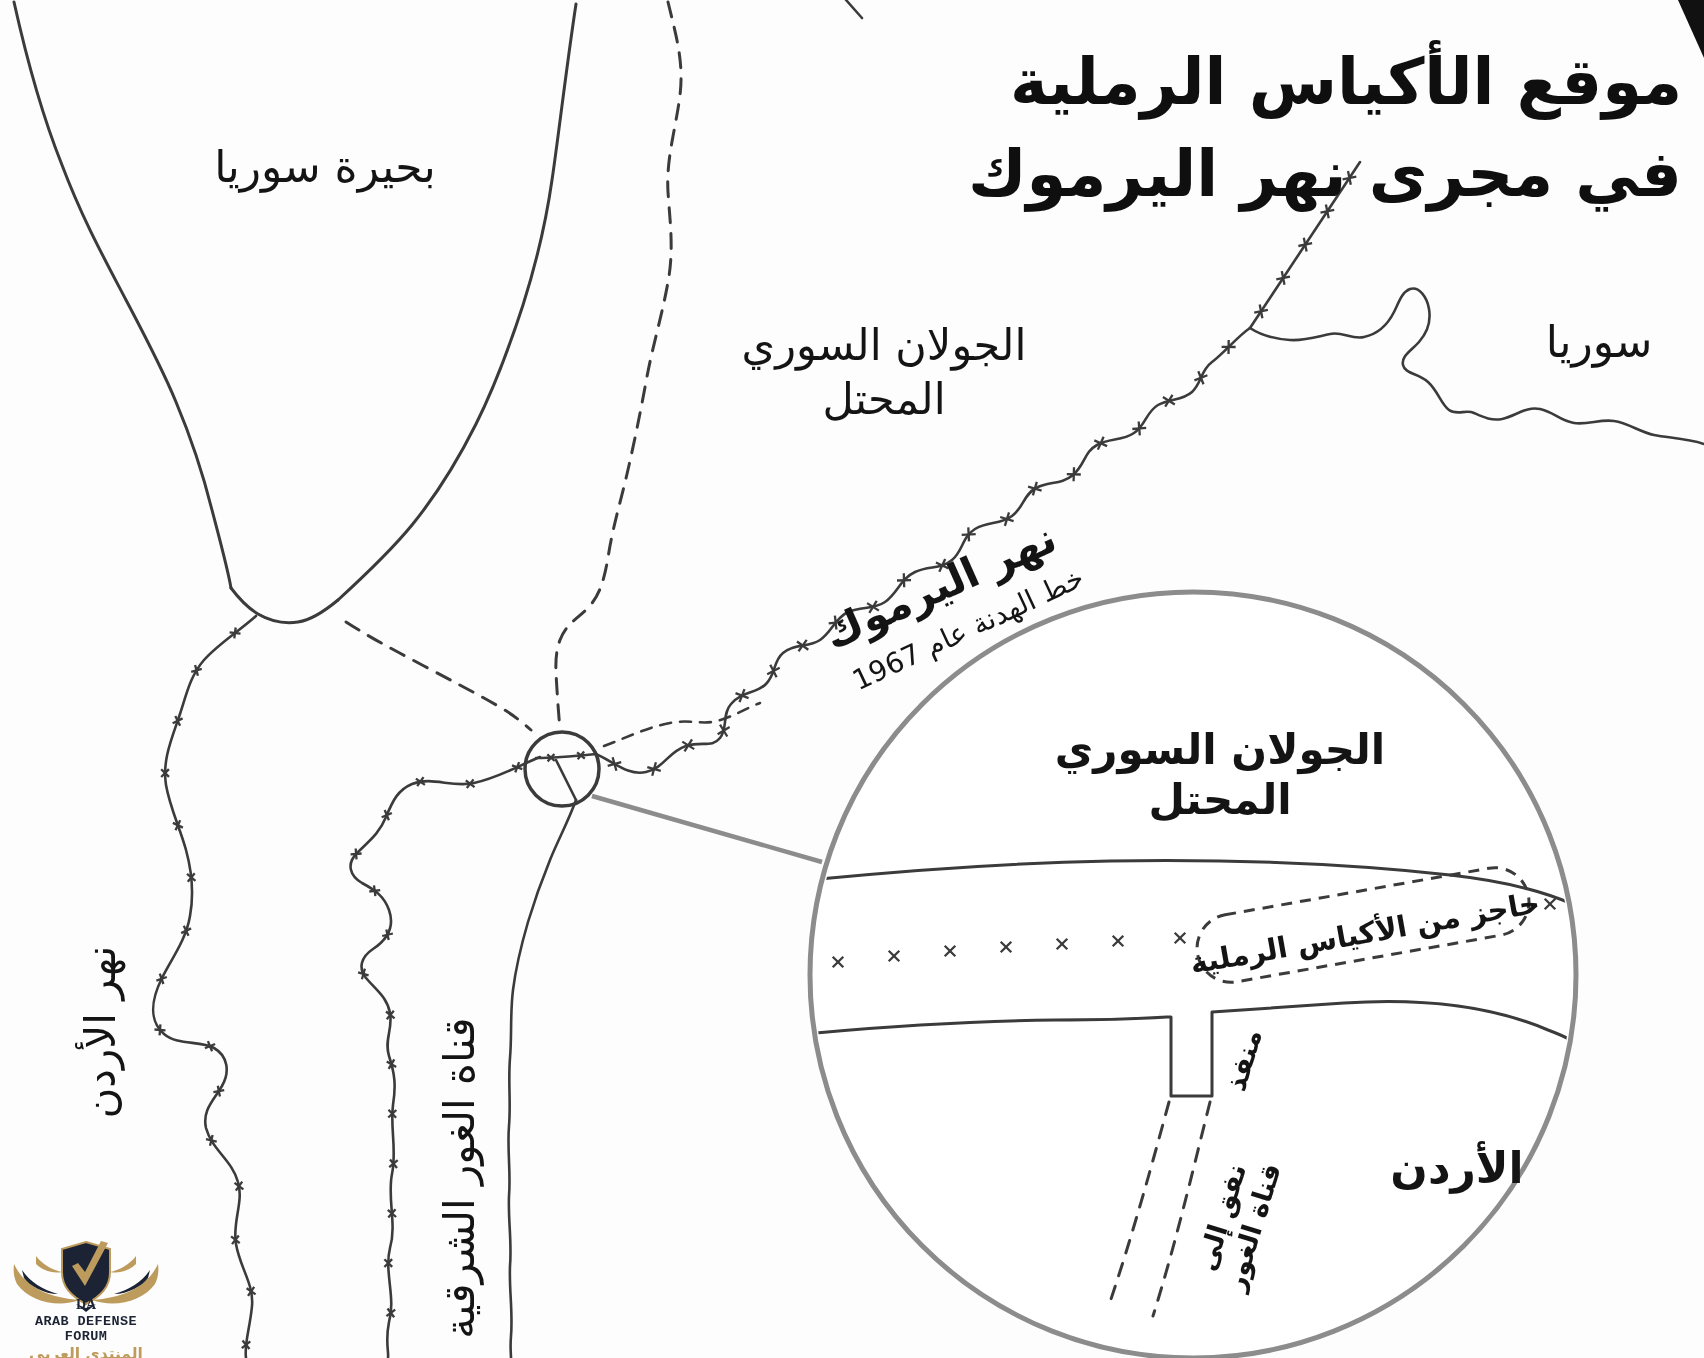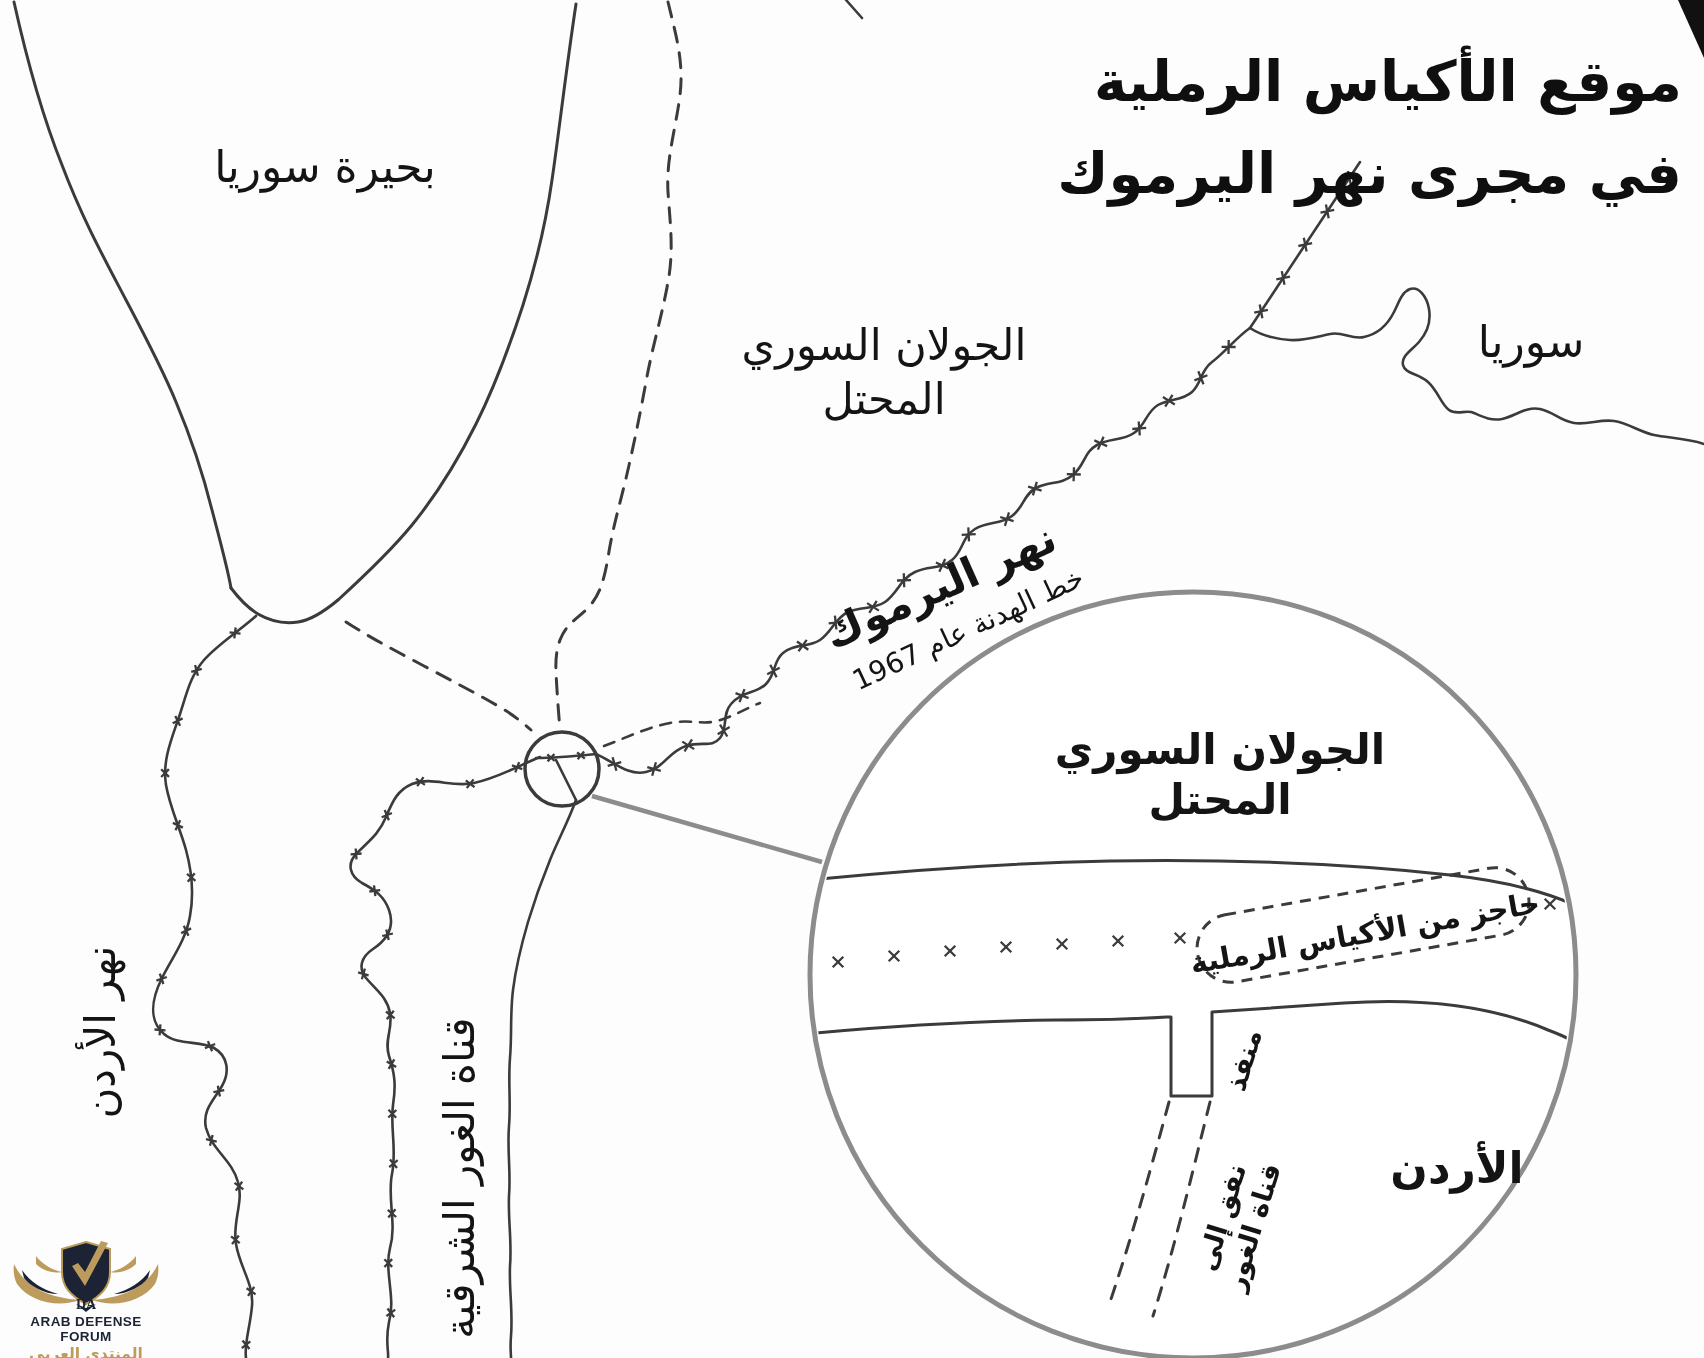--- a/index.html
+++ b/index.html
@@ -16,30 +16,30 @@
   .grayline{fill:none;stroke:var(--gray);stroke-width:4.5;}
   .pill{fill:none;stroke:var(--line);stroke-width:3;stroke-dasharray:11 8;}
   .lbl{
     position:absolute;transform:translate(-50%,-50%);
     color:var(--text);white-space:nowrap;direction:rtl;text-align:center;
     font-family:"DejaVu Sans","Liberation Sans",sans-serif;
   }
   .b{font-weight:700;}
   .title{
     position:absolute;top:36px;right:22px;direction:rtl;text-align:right;
-    font-size:56px;line-height:92px;font-weight:800;color:#0f0f0f;letter-spacing:-1px;
+    font-size:64px;line-height:92px;font-weight:800;color:#0f0f0f;letter-spacing:-1px;
   }
   .rot-m24{transform:translate(-50%,-50%) rotate(-24deg);}
   .rot-m25{transform:translate(-50%,-50%) rotate(-25deg);}
   .rot-m90{transform:translate(-50%,-50%) rotate(-90deg);}
   .rot-m10{transform:translate(-50%,-50%) rotate(-10deg);}
   .rot-m73{transform:translate(-50%,-50%) rotate(-73deg);}
   
   #logo{position:absolute;left:10px;top:1238px;width:152px;text-align:center;}
-  .logo-en{font-family:Liberation Sans, sans-serif;font-weight:700;font-size:13.5px;
+  .logo-en{font-family:Liberation Mono, monospace;font-weight:700;font-size:13.5px;
            letter-spacing:.4px;color:var(--navy);margin-top:-2px;}
   .logo-ar{direction:rtl;font-size:15.5px;color:var(--gold);margin-top:1px;font-weight:700;}
 </style>
 </head>
 <body>
 
 <div id="stage">
 
   <svg id="map-svg" width="1704" height="1358" viewBox="0 0 1704 1358">
     <defs>
@@ -230,21 +230,21 @@
     <div>في مجرى نهر اليرموك</div>
   </div>
 
   <div class="lbl" style="left:325px;top:166px;font-size:44px;">بحيرة سوريا</div>
 
   <div class="lbl" style="left:884px;top:372px;font-size:43px;line-height:54px;">
     <div>الجولان السوري</div>
     <div>المحتل</div>
   </div>
 
-  <div class="lbl" style="left:1531px;top:341px;font-size:44px;">سوريا</div>
+  <div class="lbl" style="left:1599px;top:341px;font-size:44px;">سوريا</div>
 
   <div class="lbl b rot-m24" style="left:940px;top:586px;font-size:42px;">نهر اليرموك</div>
 
   <div class="lbl rot-m25" style="left:968px;top:629px;font-size:28px;">خط الهدنة عام 1967</div>
 
   <div class="lbl rot-m90" style="left:100px;top:1032px;font-size:42px;">نهر الأردن</div>
 
   <div class="lbl rot-m90" style="left:459px;top:1178px;font-size:42px;">قناة الغور الشرقية</div>
 
   <div class="lbl b" style="left:1220px;top:775px;font-size:42px;line-height:50px;">

